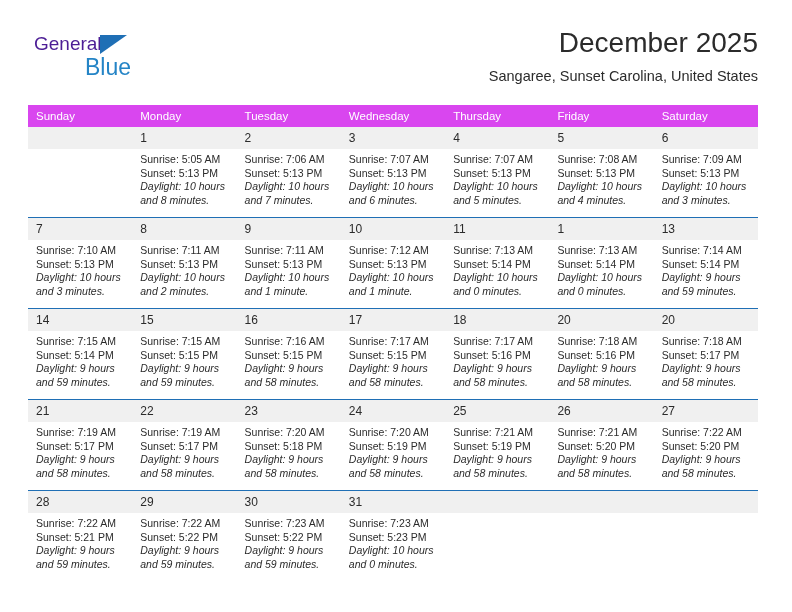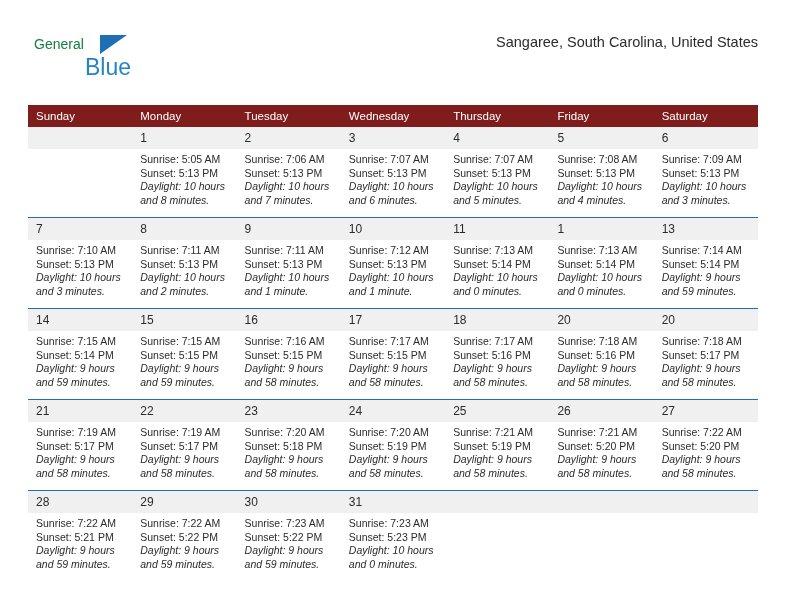--- a/index.html
+++ b/index.html
@@ -32,22 +32,22 @@
     position: absolute;
     left: 6px;
     top: 6px;
     width: 180px;
     height: 54px;
   }
   .logo-general {
     position: absolute;
     left: 0;
     top: 0;
-    font-size: 14px;
-    color: #15803d;
+    font-size: 19px;
+    color: #4c1d95;
     letter-spacing: 0px;
     line-height: 24px;
     font-family: "Liberation Sans", sans-serif;
   }
   .logo-tri {
     position: absolute;
     left: 66px;
     top: 3px;
     width: 0;
     height: 0;
@@ -86,21 +86,21 @@
   
   .calendar {
     position: absolute;
     left: 28px;
     top: 105px;
     width: 730px;
     border-collapse: collapse;
     table-layout: fixed;
   }
   .calendar th {
-    background: #7f1d1d;
+    background: #d946ef;
     color: #ffffff;
     font-size: 11.5px;
     font-weight: normal;
     text-align: left;
     padding: 5px 0 5px 8px;
     height: 12px;
     border: none;
   }
   .calendar td {
     vertical-align: top;
@@ -149,21 +149,22 @@
 
   <div class="header">
 
     <div class="logo">
       <span class="logo-general">General</span>
       <span class="logo-tri"></span>
       <span class="logo-blue">Blue</span>
     </div>
 
     <div class="title-block">
-      <div class="cal-subtitle">Sangaree, South Carolina, United States</div>
+      <div class="cal-title">December 2025</div>
+      <div class="cal-subtitle">Sangaree, Sunset Carolina, United States</div>
     </div>
 
   </div>
 
   <table class="calendar">
     <thead>
       <tr id="weekday-row">
           <th>Sunday</th>
           <th>Monday</th>
           <th>Tuesday</th>

